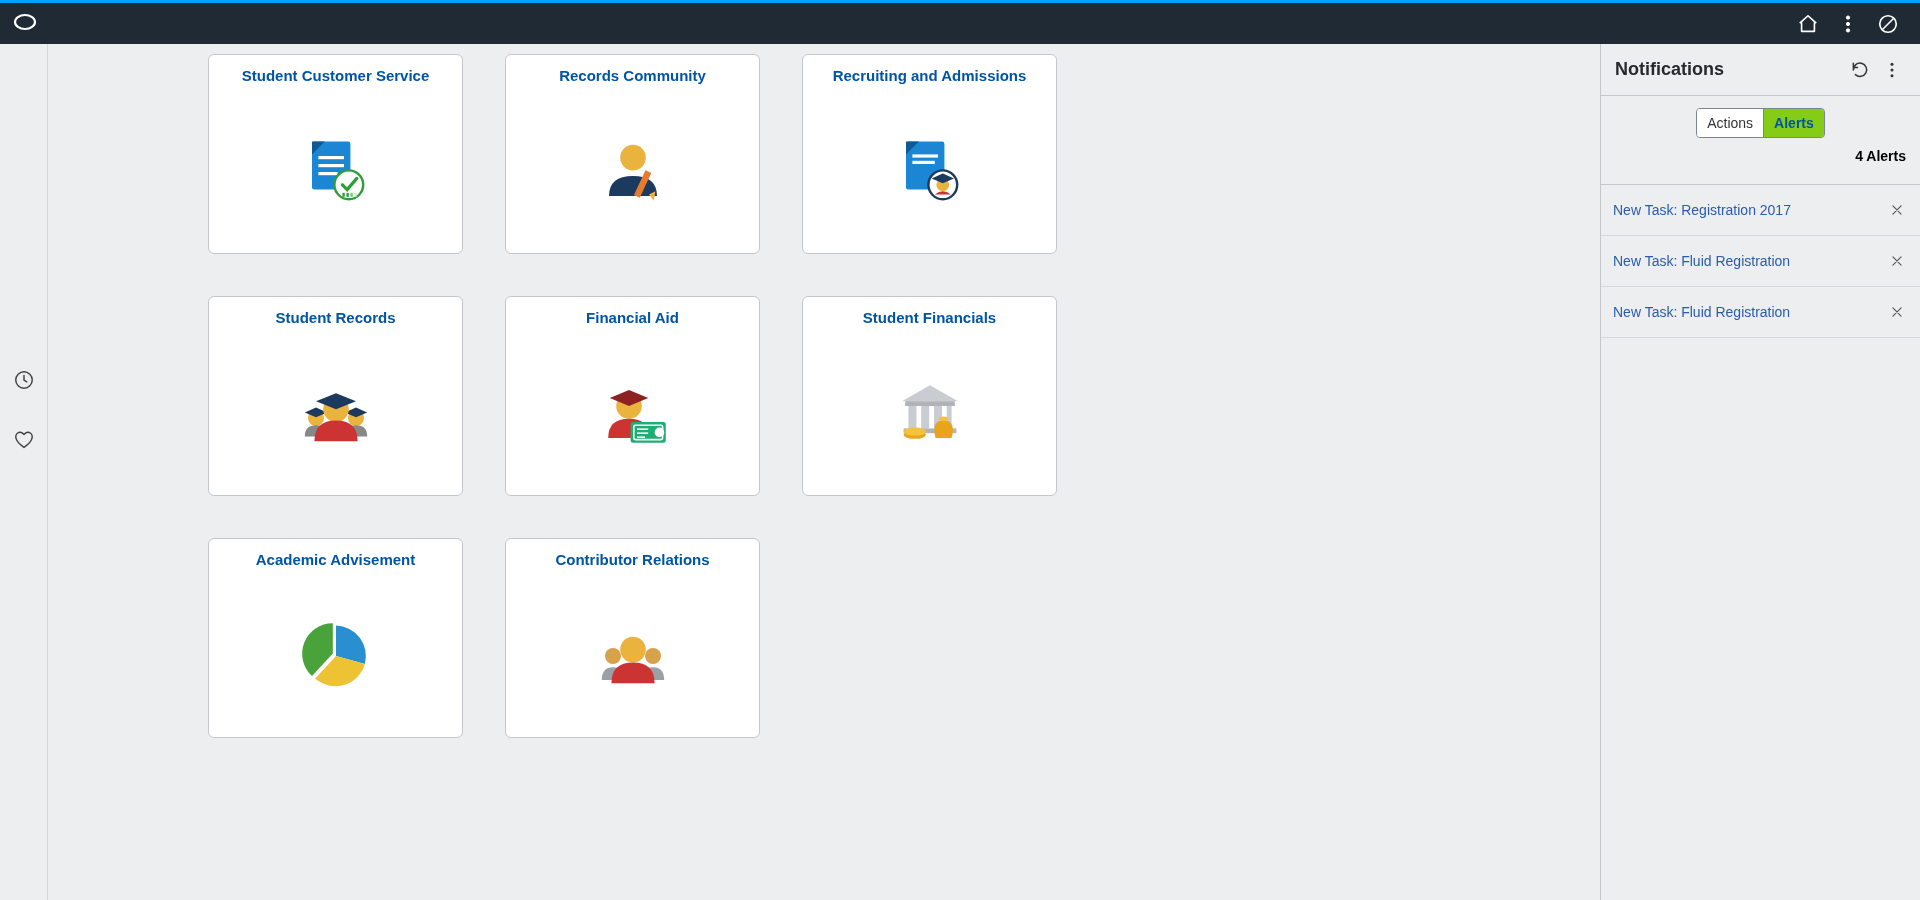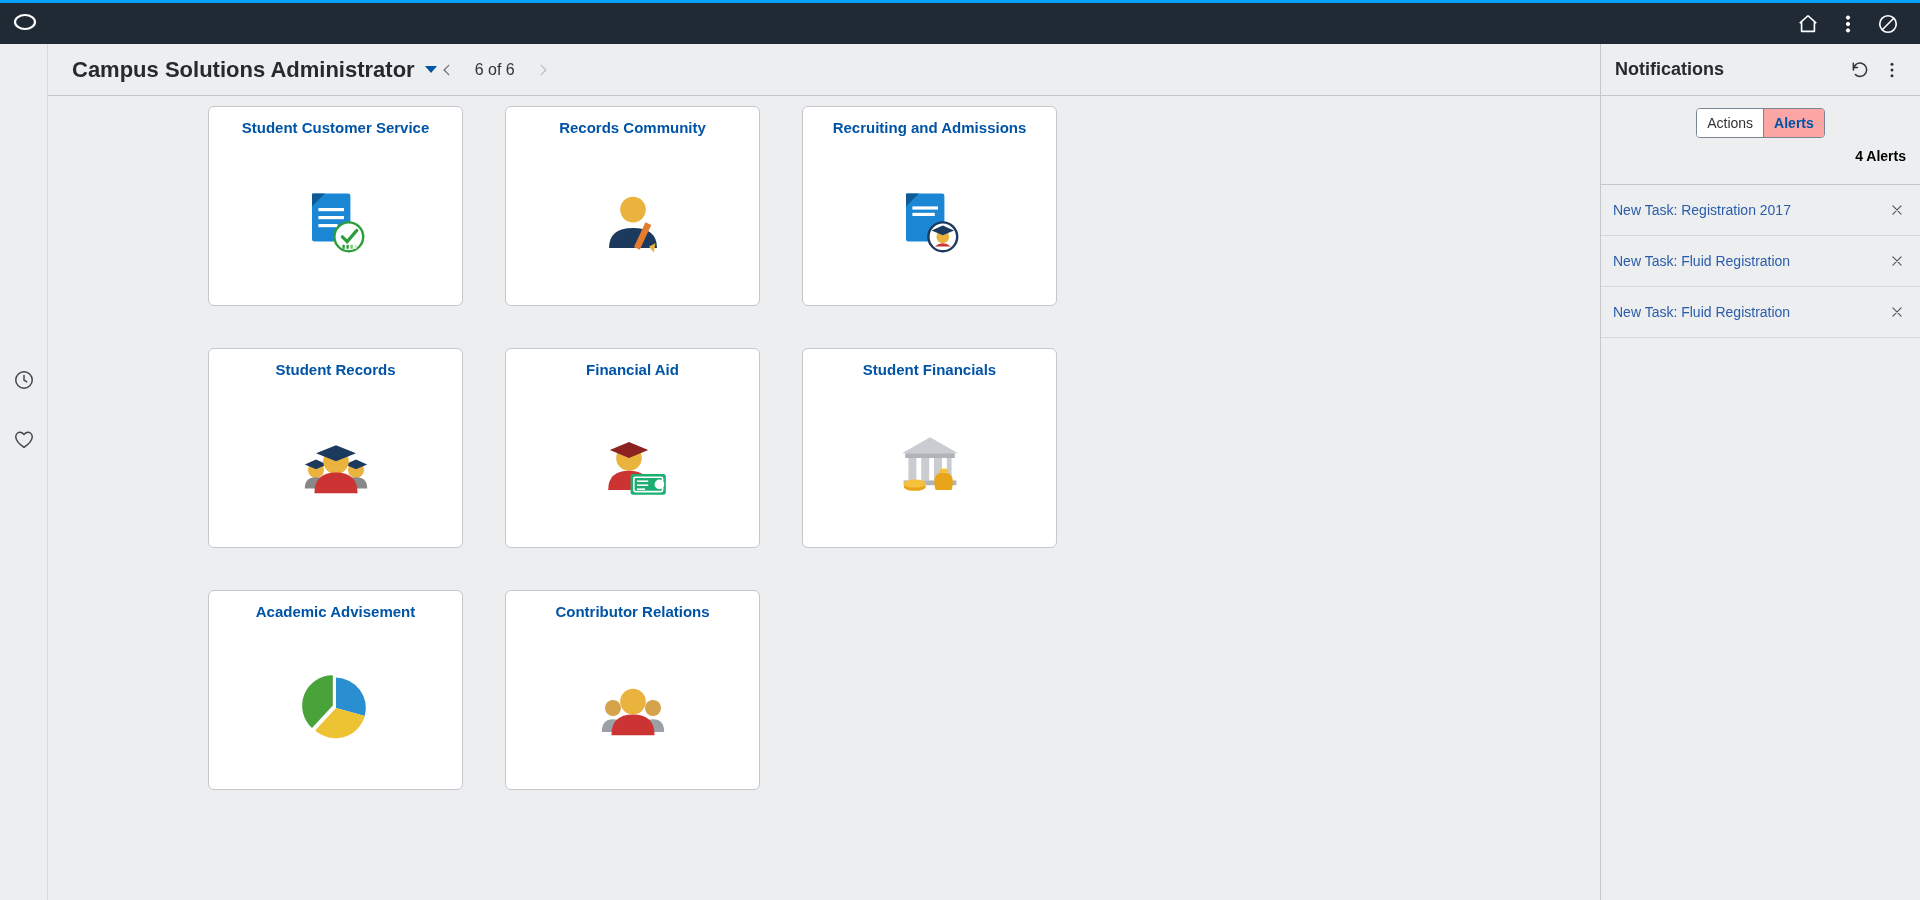--- a/index.html
+++ b/index.html
@@ -146,21 +146,21 @@
   }
   .tabbtn {
     padding: 6px 10px;
     font-size: 14px;
     background: #fff;
     color: #333;
     cursor:pointer;
     border: none;
   }
   .tabbtn.active {
-    background: #fca5a5;
+    background: #84cc16;
     color: #0054a6;
     font-weight: bold;
   }
   .tabbtn + .tabbtn { border-left:1px solid #7a8692; }
 
   .alertcount {
     text-align: right;
     font-weight: bold;
     font-size: 14px;
     padding: 4px 14px 20px;
@@ -230,40 +230,20 @@
         </svg>
     </div>
     <div class="railbtn">
       <svg width="22" height="22" viewBox="0 0 24 24">
           <path d="M12 20 C12 20 3 14 3 8.5 C3 5.5 5.5 3.5 8 3.5 C10 3.5 11 5 12 6 C13 5 14 3.5 16 3.5 C18.5 3.5 21 5.5 21 8.5 C21 14 12 20 12 20 Z" stroke="#444" stroke-width="1.6" fill="none"></path>
         </svg>
     </div>
   </div>
 
   <div class="main">
-    <div class="subheader">
-      <div class="title">
-        <span>Campus Solutions Administrator</span>
-        <span class="tri"></span>
-      </div>
-      <div class="spacer"></div>
-      <div class="pager">
-        <span class="chev">
-          <svg width="14" height="14" viewBox="0 0 24 24">
-              <path d="M15 4 L7 12 L15 20" stroke="#666" stroke-width="2" fill="none" stroke-linecap="round"></path>
-            </svg>
-        </span>
-        <span>6 of 6</span>
-        <span class="chev">
-          <svg width="14" height="14" viewBox="0 0 24 24">
-              <path d="M9 4 L17 12 L9 20" stroke="#bbb" stroke-width="2" fill="none" stroke-linecap="round"></path>
-            </svg>
-        </span>
-      </div>
-    </div>
 
     <div class="content">
       <div class="grid" id="tilegrid">
           <div class="tile">
             <div class="label">Student Customer Service</div>
             <div class="iconwrap">
 <svg width="80" height="80" viewBox="0 0 100 100">
   <rect x="20" y="12" width="48" height="60" rx="3" fill="#1b87d4"></rect>
   <polygon points="20,12 36,12 20,28" fill="#0f5a95"></polygon>
   <rect x="28" y="30" width="32" height="4" fill="#fff"></rect>

